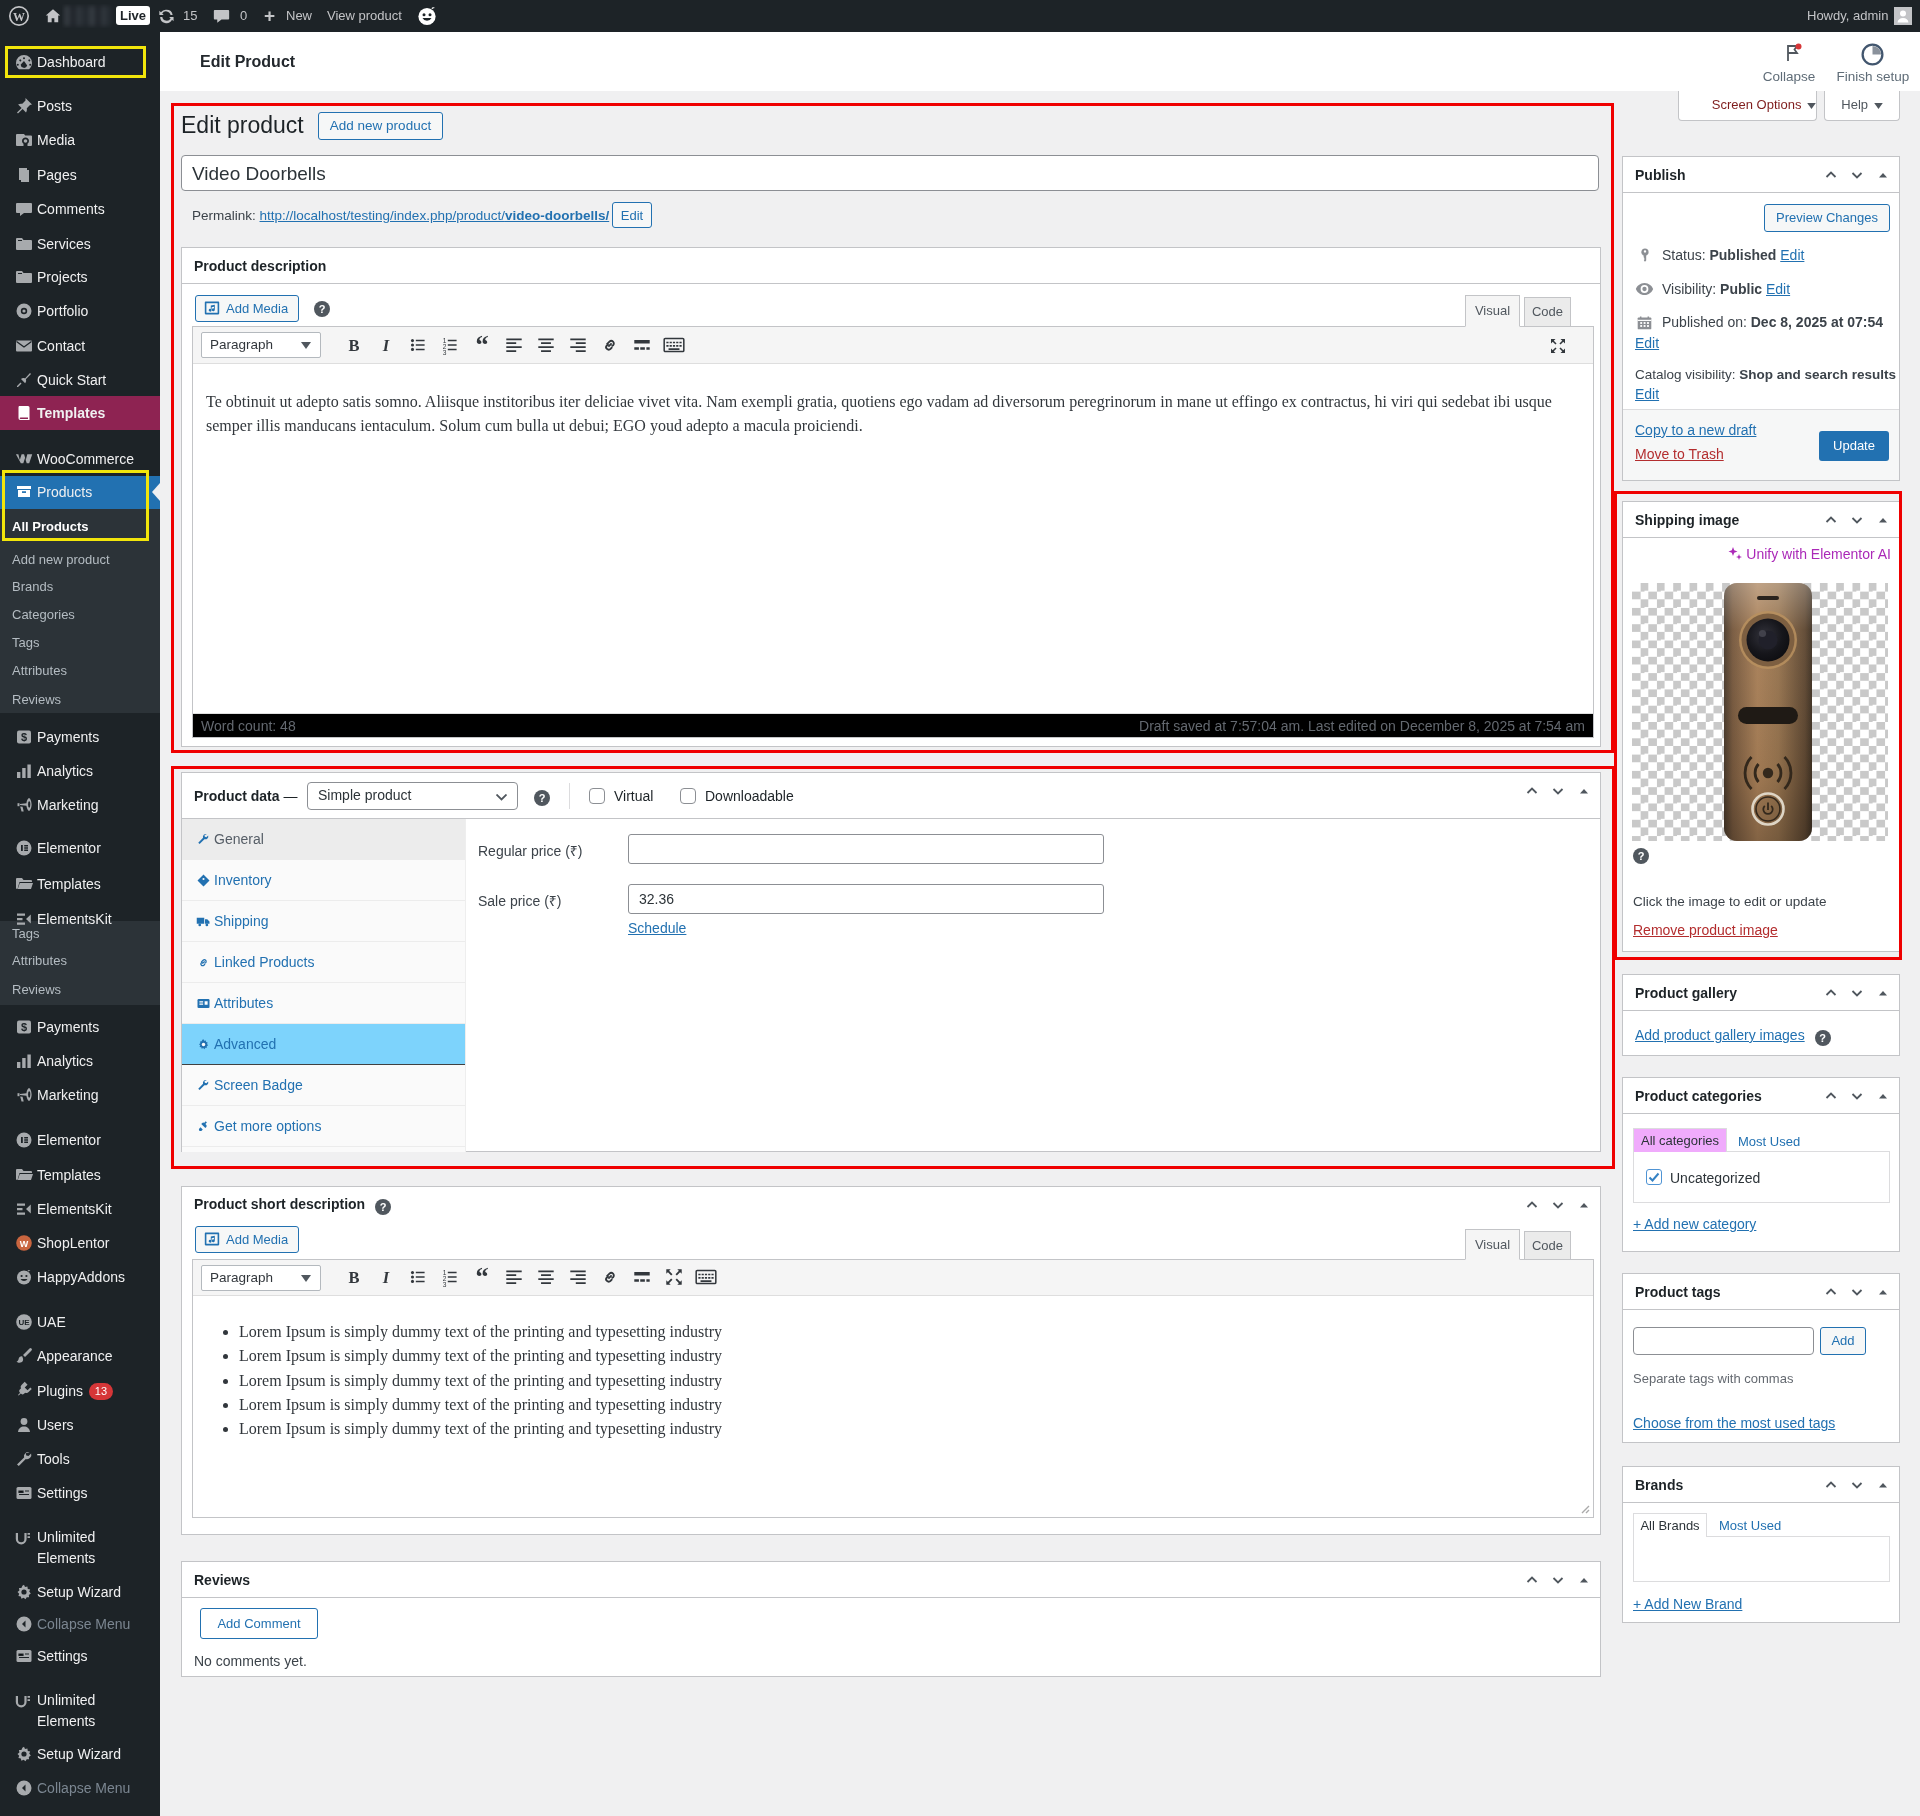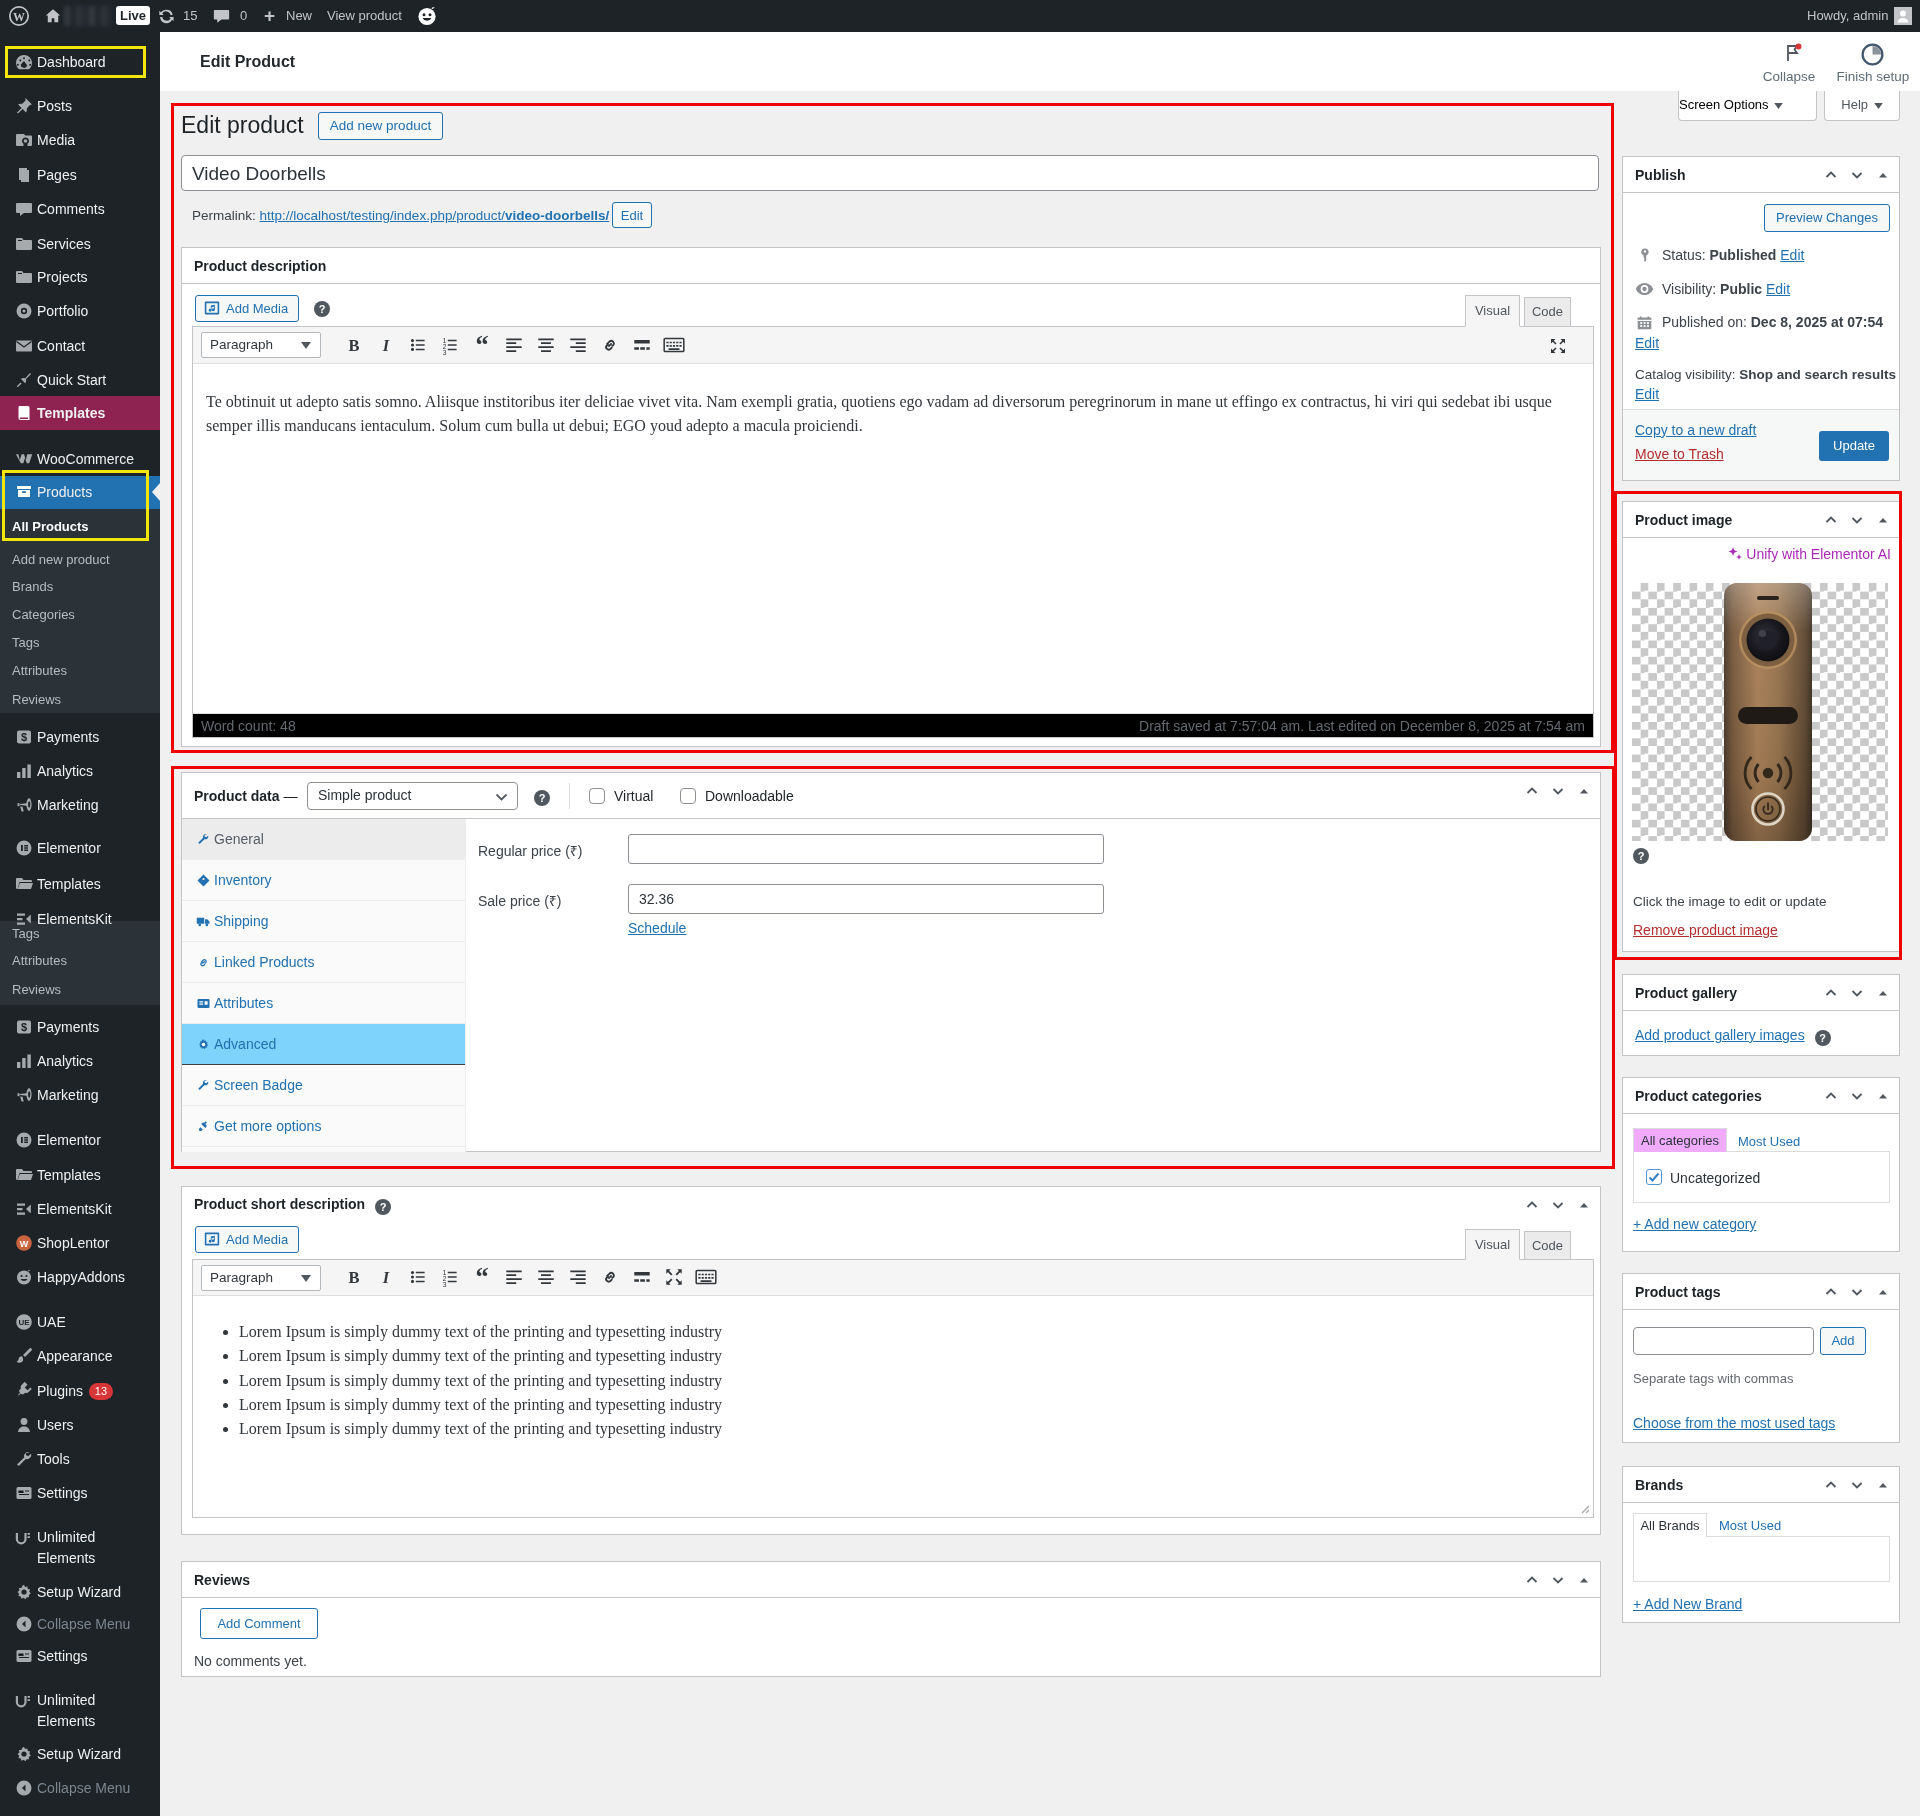--- a/index.html
+++ b/index.html
@@ -286,21 +286,21 @@
       <path d="M5 3v16M5 4h9l-2.5 3.5L14 11H5" fill="none" stroke="#50575e" stroke-width="1.8"></path>
       <circle cx="15.5" cy="4.5" r="3" fill="#d63638"></circle>
     </svg>
 <div class="abs" style="left:1593px;top:37px;width:72px;text-align:center;font-size:13.5px;color:#5f6c77">Collapse</div>
 <svg class="abs" style="left:1701px;top:11px" width="23" height="23" viewBox="0 0 24 24">
       <circle cx="12" cy="12" r="10.3" fill="none" stroke="#42566e" stroke-width="2.4"></circle>
       <path d="M12 12V3A9 9 0 0 1 21 12z" fill="#8a929c"></path>
     </svg>
 <div class="abs" style="left:1668px;top:37px;width:90px;text-align:center;font-size:13.5px;color:#5f6c77">Finish setup</div>
 </div>
-<div class="abs" style="left:1678px;top:91px;width:139px;height:30px;border-radius:0 0 4px 4px;background:#fff;border:1px solid #c3c4c7;border-top:none;font-size:13px;color:#000000;text-align:left;line-height:27px;z-index:6">Screen Options <svg width="9" height="6" viewBox="0 0 10 7" style="margin-left:2px">
+<div class="abs" style="left:1678px;top:91px;width:139px;height:30px;border-radius:0 0 4px 4px;background:#fff;border:1px solid #c3c4c7;border-top:none;font-size:13px;color:#7f1d1d;text-align:right;line-height:27px;z-index:6">Screen Options <svg width="9" height="6" viewBox="0 0 10 7" style="margin-left:2px">
       <path d="M0 0h10L5 7z" fill="#50575e"></path>
     </svg></div>
 <div class="abs" style="left:1824px;top:91px;width:76px;height:30px;border-radius:0 0 4px 4px;background:#fff;border:1px solid #c3c4c7;border-top:none;font-size:13px;color:#50575e;text-align:center;line-height:27px;z-index:6">Help <svg width="9" height="6" viewBox="0 0 10 7" style="margin-left:2px">
       <path d="M0 0h10L5 7z" fill="#50575e"></path>
     </svg></div>
 <div class="abs" style="left:181px;top:112px;font-size:23px;color:#1d2327">Edit product</div>
 <div class="abs btn-sec" style="left:318px;top:112px;width:125px;height:28px;line-height:26px;font-size:13.5px">Add new product</div>
 <div class="ilook" style="left:181px;top:155px;width:1418px;height:36px">
     <div style="font-size:19px;color:#2c3338;padding:7px 0 0 10px">Video Doorbells</div>
   </div>
@@ -649,21 +649,21 @@
 <div class="abs wlab" style="left:39px;top:157px;font-size:14px">Published on: <b>Dec 8, 2025 at 07:54</b></div>
 <div class="abs blink" style="left:12px;top:178px;font-size:14px">Edit</div>
 <div class="abs wlab" style="left:12px;top:210px;font-size:13.5px;white-space:nowrap">Catalog visibility: <b>Shop and search results</b></div>
 <div class="abs blink" style="left:12px;top:229px;font-size:14px">Edit</div>
 <div class="abs" style="left:0;bottom:0;width:100%;height:71px;background:#f6f7f7;border-top:1px solid #dcdcde"></div>
 <div class="abs blink" style="left:12px;top:265px;font-size:14px;z-index:2">Copy to a new draft</div>
 <div class="abs rlink" style="left:12px;top:289px;font-size:14px;z-index:2">Move to Trash</div>
 <div class="abs" style="left:196px;top:274px;width:70px;height:30px;background:#2271b1;border-radius:3px;color:#fff;font-size:13px;text-align:center;line-height:30px;z-index:2">Update</div>
 </div>
 <div class="panel" style="left:1622px;top:501px;width:278px;height:451px">
-<div class="phead">Product image</div>
+<div class="phead">Shipping image</div>
 <span class="pctl">
       <svg width="16" height="16" viewBox="0 0 16 16">
         <path d="M3.5 10l4.5-4.5L12.5 10" fill="none" stroke="#50575e" stroke-width="1.8"></path>
       </svg>
       <svg width="16" height="16" viewBox="0 0 16 16" style="margin-left:10px">
         <path d="M3.5 6l4.5 4.5L12.5 6" fill="none" stroke="#50575e" stroke-width="1.8"></path>
       </svg>
       <svg width="12" height="12" viewBox="0 0 12 12" style="margin-left:12px">
         <path d="M2 8.5l4-4.5 4 4.5z" fill="#50575e"></path>
       </svg>

